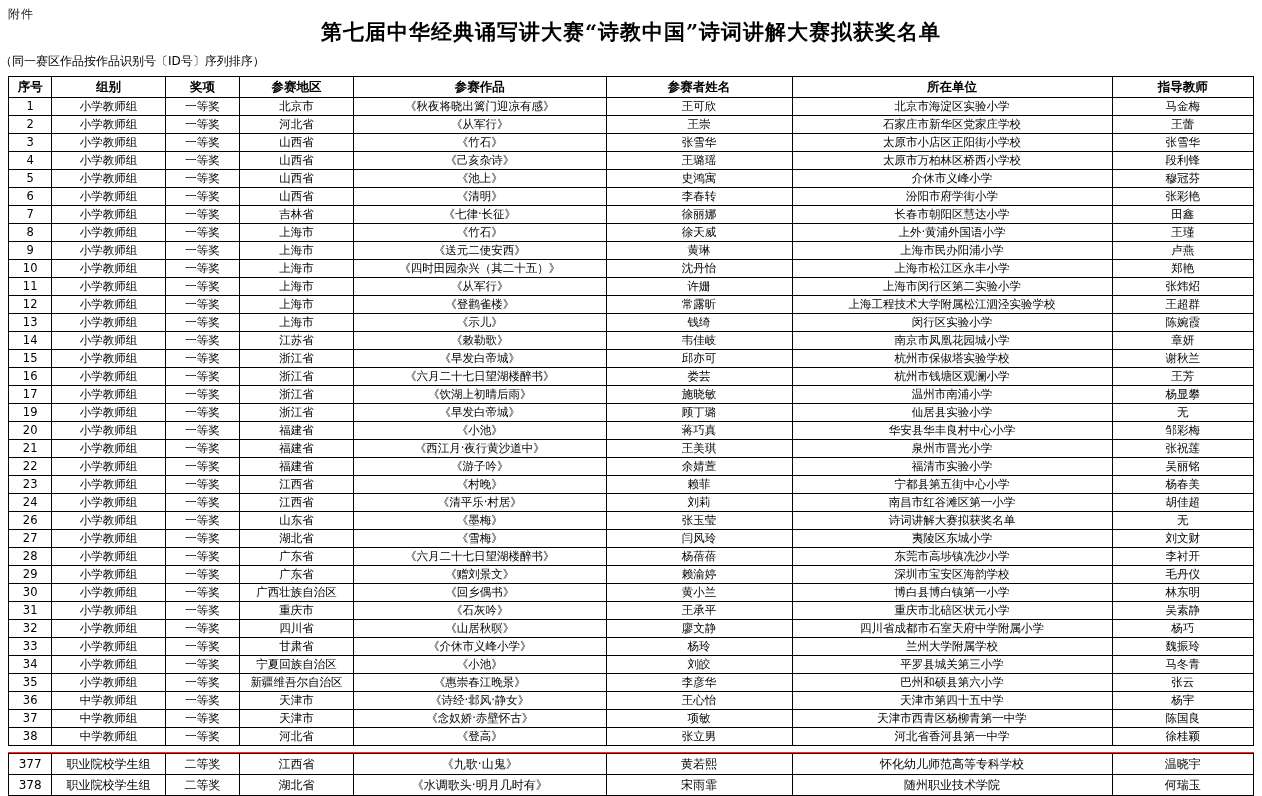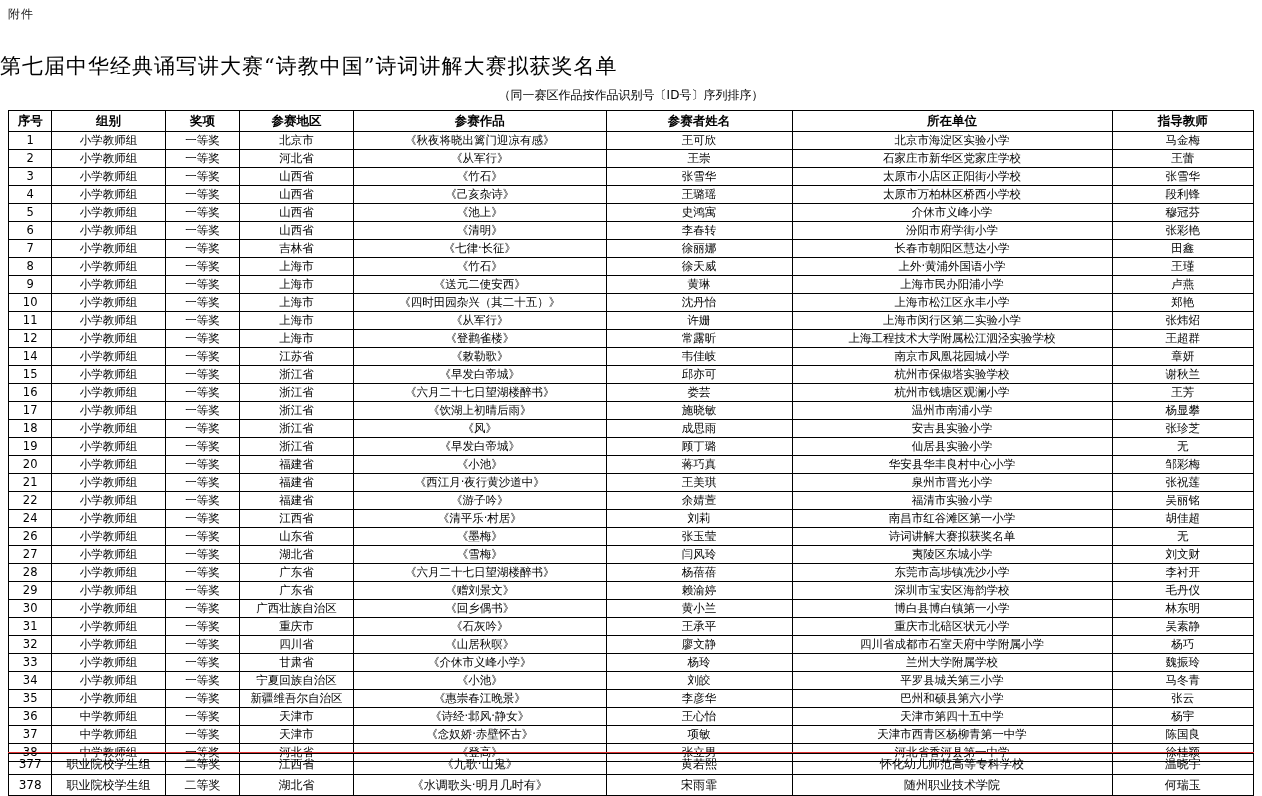--- a/index.html
+++ b/index.html
@@ -10,29 +10,29 @@
     color:#000;
     overflow:hidden;
   }
   .page{position:relative;width:1262px;height:796px;box-sizing:border-box;border-radius:19px;}
   .attach{
     position:absolute;left:8px;top:6px;
     font-family:"DejaVu Sans","Liberation Sans",sans-serif;
     font-size:12px;color:#222;letter-spacing:1px;
   }
   .title{
+    text-align:center;
     font-family:"DejaVu Serif","Liberation Serif",serif;
-    font-weight:normal;
+    font-weight:bold;
     font-size:21px;
     letter-spacing:1px;
-    padding-top:52px;
+    padding-top:18px;
     color:#000;
   }
   .subtitle{
-    text-align:center;
     font-family:"DejaVu Sans","Liberation Sans",sans-serif;
     font-size:12px;
     margin-top:7px;
     margin-bottom:6px;
     color:#000;
   }
   table.grid{
     border-collapse:collapse;
     width:1246px;
     margin:0 8px;
@@ -227,20 +227,30 @@
           <td>12</td>
           <td>小学教师组</td>
           <td>一等奖</td>
           <td>上海市</td>
           <td>《登鹳雀楼》</td>
           <td>常露昕</td>
           <td>上海工程技术大学附属松江泗泾实验学校</td>
           <td>王超群</td>
         </tr>
         <tr>
+          <td>13</td>
+          <td>小学教师组</td>
+          <td>一等奖</td>
+          <td>上海市</td>
+          <td>《示儿》</td>
+          <td>钱绮</td>
+          <td>闵行区实验小学</td>
+          <td>陈婉霞</td>
+        </tr>
+        <tr>
           <td>14</td>
           <td>小学教师组</td>
           <td>一等奖</td>
           <td>江苏省</td>
           <td>《敕勒歌》</td>
           <td>韦佳岐</td>
           <td>南京市凤凰花园城小学</td>
           <td>章妍</td>
         </tr>
         <tr>
@@ -267,30 +277,20 @@
           <td>17</td>
           <td>小学教师组</td>
           <td>一等奖</td>
           <td>浙江省</td>
           <td>《饮湖上初晴后雨》</td>
           <td>施晓敏</td>
           <td>温州市南浦小学</td>
           <td>杨显攀</td>
         </tr>
         <tr>
-          <td>18</td>
-          <td>小学教师组</td>
-          <td>一等奖</td>
-          <td>浙江省</td>
-          <td>《风》</td>
-          <td>成思雨</td>
-          <td>安吉县实验小学</td>
-          <td>张珍芝</td>
-        </tr>
-        <tr>
           <td>19</td>
           <td>小学教师组</td>
           <td>一等奖</td>
           <td>浙江省</td>
           <td>《早发白帝城》</td>
           <td>顾丁璐</td>
           <td>仙居县实验小学</td>
           <td>无</td>
         </tr>
         <tr>
@@ -315,20 +315,30 @@
         </tr>
         <tr>
           <td>22</td>
           <td>小学教师组</td>
           <td>一等奖</td>
           <td>福建省</td>
           <td>《游子吟》</td>
           <td>余婧萱</td>
           <td>福清市实验小学</td>
           <td>吴丽铭</td>
+        </tr>
+        <tr>
+          <td>23</td>
+          <td>小学教师组</td>
+          <td>一等奖</td>
+          <td>江西省</td>
+          <td>《村晚》</td>
+          <td>赖菲</td>
+          <td>宁都县第五街中心小学</td>
+          <td>杨春美</td>
         </tr>
         <tr>
           <td>24</td>
           <td>小学教师组</td>
           <td>一等奖</td>
           <td>江西省</td>
           <td>《清平乐·村居》</td>
           <td>刘莉</td>
           <td>南昌市红谷滩区第一小学</td>
           <td>胡佳超</td>

